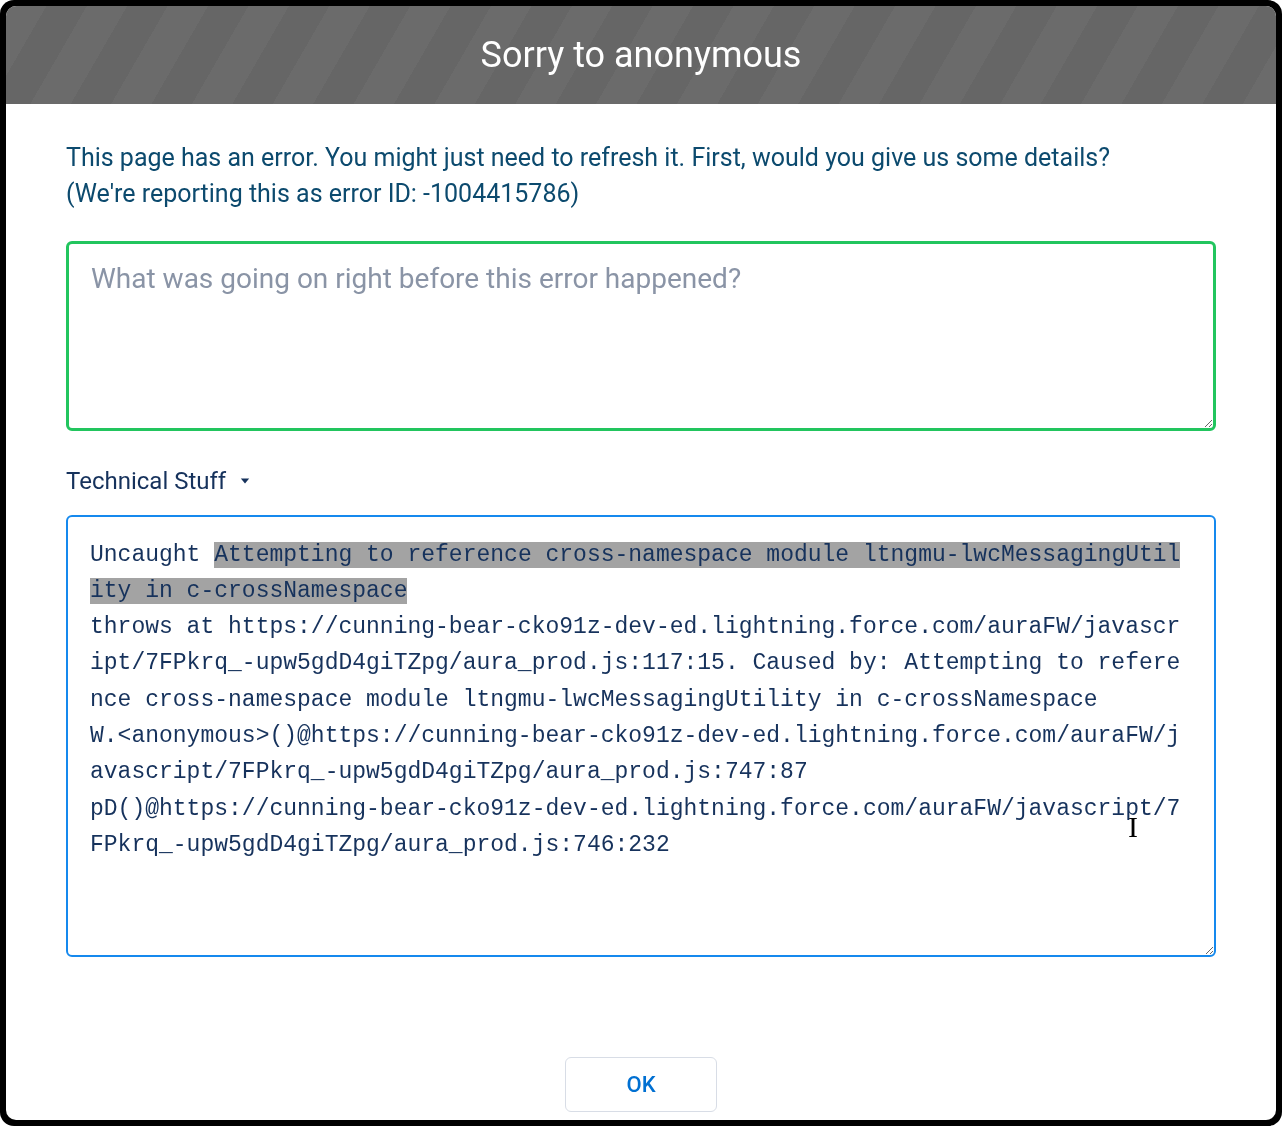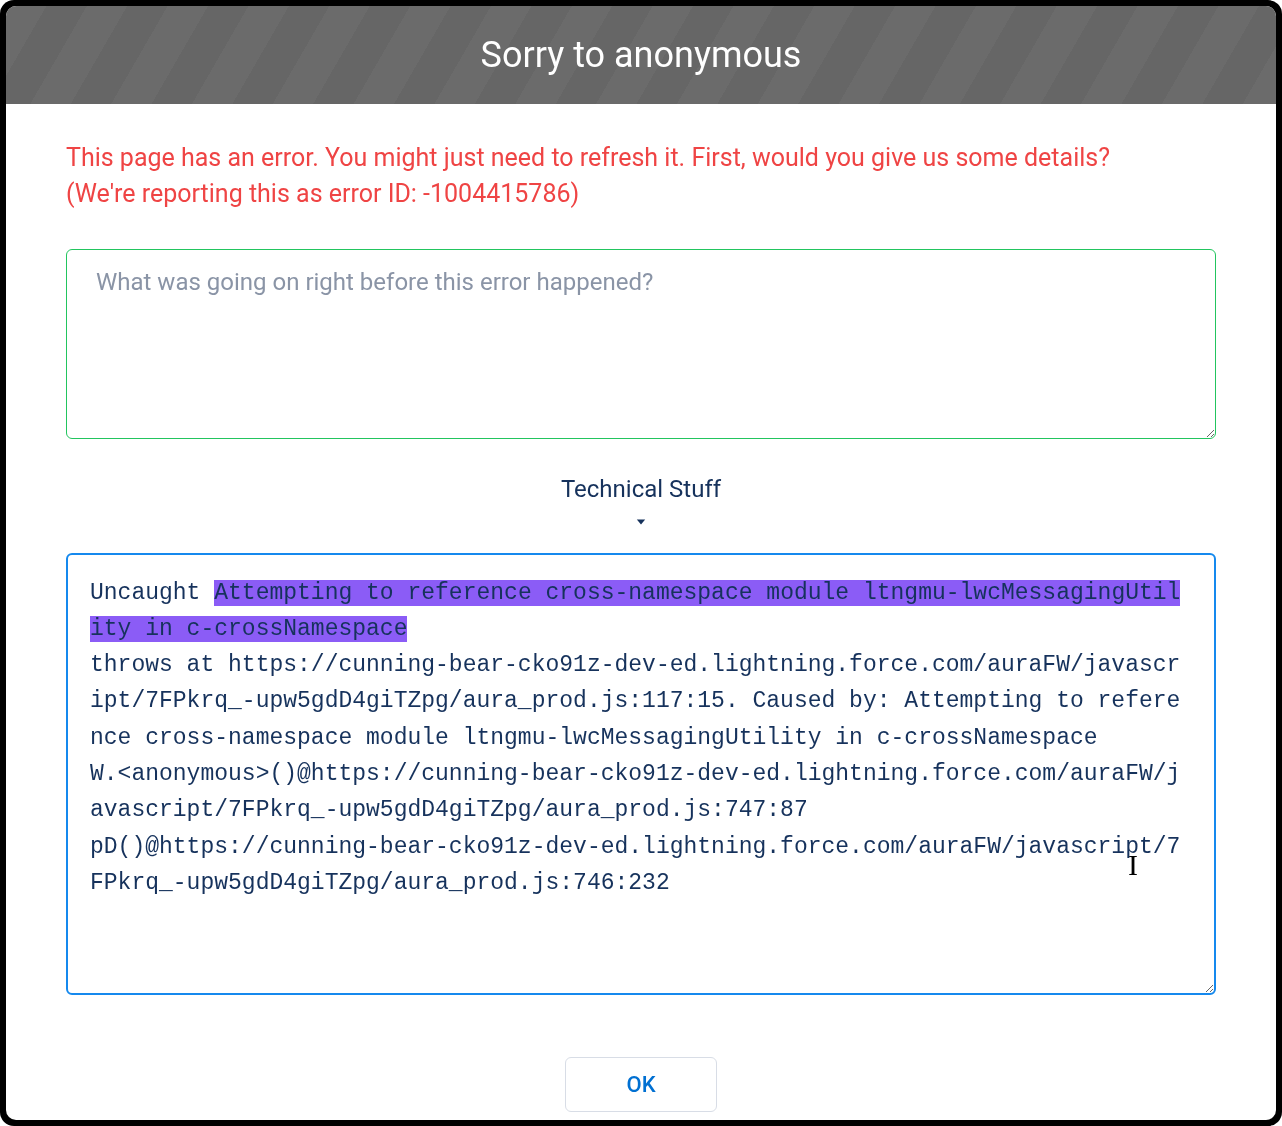--- a/index.html
+++ b/index.html
@@ -51,32 +51,32 @@
       font-weight: 400;
     }
     .modal-body {
       padding: 36px 60px 20px 60px;
       flex: 1;
       display: flex;
       flex-direction: column;
       overflow: hidden;
     }
     .error-message {
-      color: #ef4444;
+      color: #0c4a6e;
       font-size: 25px;
       line-height: 1.45;
-      margin-bottom: 36px;
+      margin-bottom: 28px;
     }
     .feedback-input {
       width: 100%;
       height: 190px;
-      border: 1px solid #22c55e;
+      border: 3px solid #22c55e;
       border-radius: 6px;
-      padding: 18px 29px;
-      font-size: 24px;
+      padding: 18px 22px;
+      font-size: 28px;
       font-family: inherit;
       color: #16325c;
       resize: both;
     }
     .feedback-input::placeholder {
       color: #8a94a6;
     }
     .technical-toggle {
       display: inline-flex;
       align-items: center;
@@ -84,21 +84,20 @@
       margin-top: 36px;
       margin-bottom: 20px;
       color: #16325c;
       font-size: 24px;
       cursor: pointer;
       user-select: none;
       background: none;
       border: none;
       font-family: inherit;
       padding: 0;
-      flex-direction: column;
     }
     .chevron-icon {
       width: 22px;
       height: 22px;
       display: inline-flex;
       align-items: center;
       justify-content: center;
     }
     .chevron-icon svg {
       width: 20px;
@@ -114,21 +113,21 @@
       line-height: 1.58;
       color: #16325c;
       white-space: pre-wrap;
       word-break: break-all;
       overflow: hidden;
       position: relative;
       height: 442px;
       resize: both;
     }
     .technical-box .highlighted {
-      background: #8b5cf6;
+      background: #a3a3a3;
     }
     .modal-footer {
       padding: 14px 0 8px 0;
       display: flex;
       justify-content: center;
     }
     .ok-button {
       background: #fff;
       border: 1px solid #d8dde6;
       border-radius: 6px;

